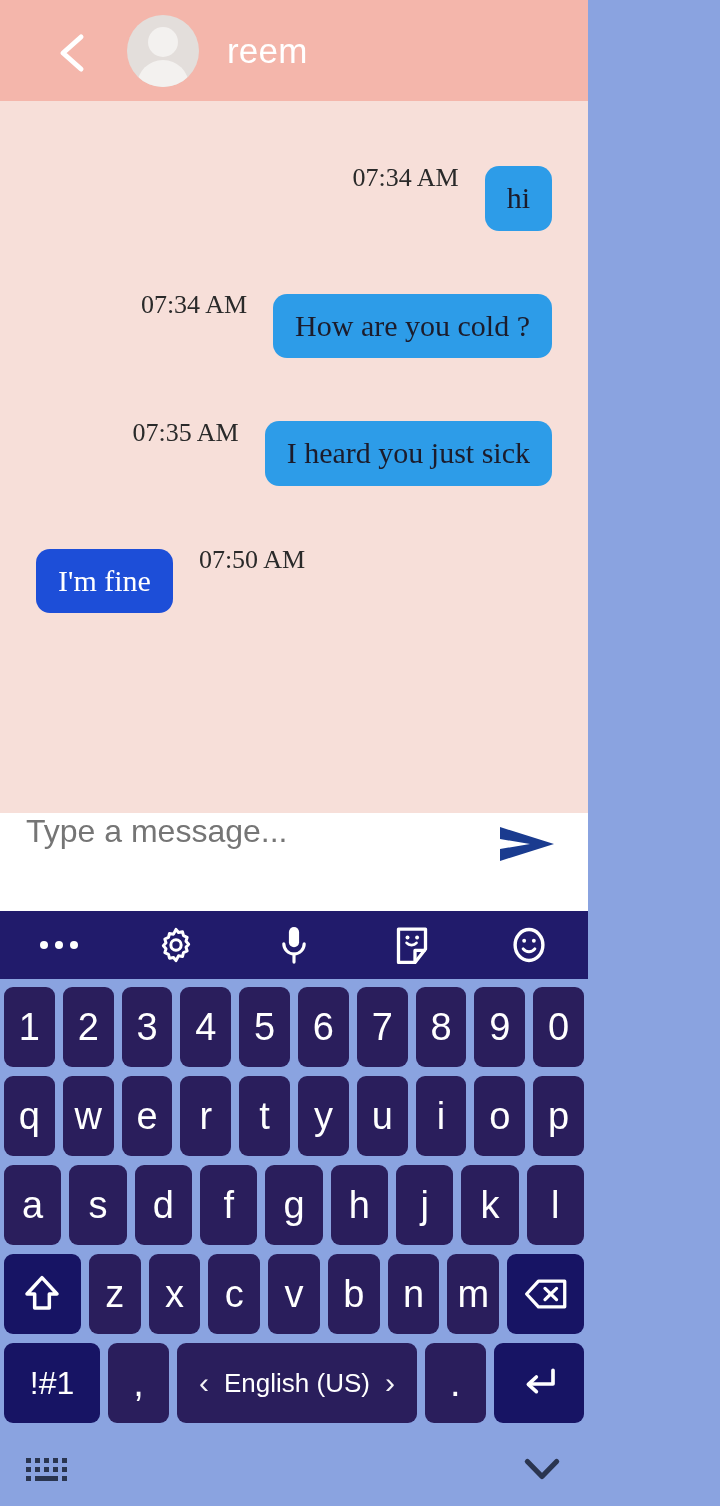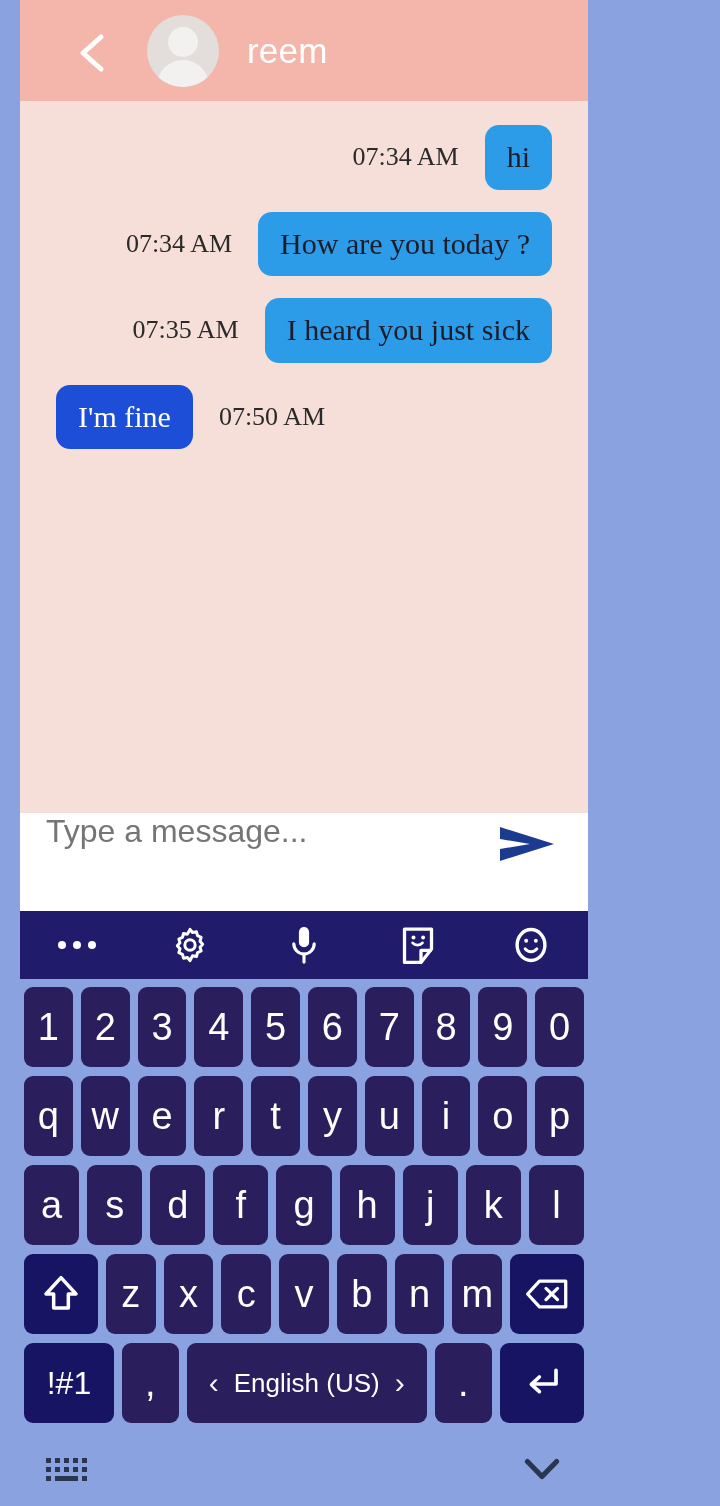--- a/index.html
+++ b/index.html
@@ -2,21 +2,21 @@
 <html><head>
 <meta charset="utf-8">
 <style>
   * { box-sizing: border-box; margin: 0; padding: 0; }
   html, body {
     width: 720px; height: 1506px;
     font-family: "Liberation Sans", sans-serif;
     background: #8aa3e0;
     overflow: hidden;
   }
-  #app { width: 588px; height: 1506px; display: flex; flex-direction: column; padding-left: 20px; }
+  #app { width: 588px; height: 1506px; display: flex; flex-direction: column; }
 
   
   .header {
     height: 101px; background: #f4b6ab;
     display: flex; align-items: center; flex: 0 0 101px;
     padding-left: 55px;
   }
   .back-icon { width: 34px; height: 40px; flex: 0 0 34px; }
   .back-icon svg { display: block; }
   .avatar {
@@ -42,20 +42,21 @@
     flex: 1 1 auto; background: #f7dfd9;
     padding: 24px 36px 0 36px; overflow: hidden;
   }
   .msg-row { display: flex; align-items: center; margin-bottom: 22px; font-family: Liberation Serif, serif; }
   .msg-row.out { justify-content: flex-end; }
   .msg-row.in  { justify-content: flex-start; }
   .bubble {
     border-radius: 14px; padding: 15px 22px;
     font-size: 30px; line-height: 1.15; color: #ffffff;
     max-width: 560px;
+    margin-top: 41px;
   }
   .bubble.out { background: #2d9ce8; color: #1c1c2b; }
   .bubble.in  { background: #1d4ed8; color: #ffffff; }
   .ts { font-size: 26px; color: #2a2a2a; white-space: nowrap; }
   .msg-row.out .ts { margin-right: 26px; }
   .msg-row.in  .ts { margin-left: 26px; }
 
   
   .inputbar {
     flex: 0 0 98px; background: #ffffff;
@@ -133,21 +134,21 @@
 
   <div class="chat">
 
     <div class="msg-row out">
       <span class="ts">07:34 AM</span>
       <div class="bubble out">hi</div>
     </div>
 
     <div class="msg-row out">
       <span class="ts">07:34 AM</span>
-      <div class="bubble out">How are you today ?</div>
+      <div class="bubble out">How are you cold ?</div>
     </div>
 
     <div class="msg-row out">
       <span class="ts">07:35 AM</span>
       <div class="bubble out">I heard you just sick</div>
     </div>
 
     <div class="msg-row in">
       <div class="bubble in">I'm fine</div>
       <span class="ts">07:50 AM</span>

